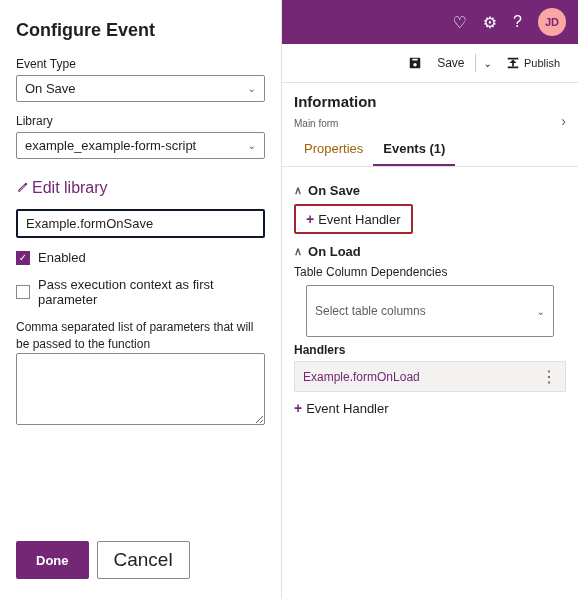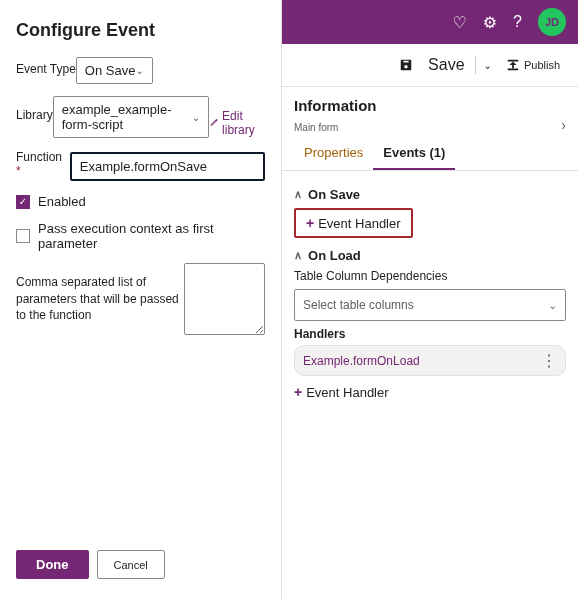--- a/index.html
+++ b/index.html
@@ -38,22 +38,21 @@
       margin-bottom: 4px;
       font-weight: 400;
     }
 
     .field-label .required {
       color: #a4262c;
     }
 
     .field-group {
       display: flex;
-      flex-direction: row;
-      align-items: center;
+      flex-direction: column;
     }
 
     .select-box, .input-box {
       border: 1px solid #8a8886;
       border-radius: 2px;
       padding: 5px 8px;
       font-size: 13px;
       color: #201f1e;
       background: #fff;
       display: flex;
@@ -79,23 +78,23 @@
     .chevron-icon {
       color: #605e5c;
       font-size: 10px;
     }
 
     .edit-library {
       display: flex;
       align-items: center;
       gap: 4px;
       color: #742774;
-      font-size: 12px;
-      cursor: pointer;
-      margin-top: 12px;
+      font-size: 16px;
+      cursor: pointer;
+      margin-top: 20px;
     }
 
     .edit-library svg {
       width: 12px;
       height: 12px;
     }
 
     .checkbox-row {
       display: flex;
       align-items: center;
@@ -162,21 +161,21 @@
       font-weight: 600;
       cursor: pointer;
     }
 
     .btn-cancel {
       background: #fff;
       color: #201f1e;
       border: 1px solid #8a8886;
       border-radius: 2px;
       padding: 7px 16px;
-      font-size: 11px;
+      font-size: 19px;
       cursor: pointer;
     }
 
     
     .right-panel {
       flex: 1;
       display: flex;
       flex-direction: column;
       background: #fff;
     }
@@ -193,21 +192,21 @@
 
     .top-bar-icon {
       color: #fff;
       font-size: 16px;
       cursor: pointer;
     }
 
     .avatar {
       width: 28px;
       height: 28px;
-      background: #22c55e;
+      background: #fca5a5;
       border-radius: 50%;
       display: flex;
       align-items: center;
       justify-content: center;
       font-size: 11px;
       font-weight: 600;
       color: #742774;
     }
 
     .action-bar {
@@ -219,21 +218,21 @@
       gap: 4px;
     }
 
     .save-btn {
       display: flex;
       align-items: center;
       gap: 15px;
       border: none;
       background: transparent;
       color: #201f1e;
-      font-size: 16px;
+      font-size: 12px;
       cursor: pointer;
       padding: 4px 6px;
     }
 
     .save-btn svg {
       width: 14px;
       height: 14px;
     }
 
     .dropdown-btn {
@@ -348,44 +347,44 @@
       font-weight: 700;
     }
 
     .on-load-section {
       margin-top: 10px;
     }
 
     .field-select-box {
       border: 1px solid #8a8886;
       border-radius: 2px;
-      padding: 8px 8px;
+      padding: 18px 8px;
       font-size: 12px;
       color: #605e5c;
       background: #fff;
       display: flex;
       align-items: center;
       justify-content: space-between;
-      margin: 6px 0;
+      margin: 6px 12px;
     }
 
     .handlers-label {
       font-size: 12px;
       font-weight: 600;
       color: #201f1e;
       margin: 6px 0 4px;
     }
 
     .handler-item {
       display: flex;
       align-items: center;
       justify-content: space-between;
       background: #f3f2f1;
       border: 1px solid #e0e0e0;
-      border-radius: 10px;
+      border-radius: 0;
       padding: 5px 8px;
       font-size: 12px;
       color: #742774;
       margin-bottom: 6px;
     }
 
     .handler-dots {
       color: #605e5c;
       font-size: 16px;
       cursor: pointer;
@@ -431,24 +430,20 @@
     </div>
     <div class="edit-library">
       <svg viewBox="0 0 16 16" fill="#742774">
         <path d="M13.23 1a1 1 0 0 0-.71.29L3 10.81V13h2.19l9.52-9.52a1 1 0 0 0 0-1.41l-.77-.77A1 1 0 0 0 13.23 1zM4.5 12H4v-.5l7.5-7.5.5.5L4.5 12z"></path>
       </svg>
       <span>Edit library</span>
     </div>
   </div>
 
   <div class="field-group">
-    <div class="field-label">
-      <span>Function</span>
-      <span class="required"> *</span>
-    </div>
     <div class="input-box">
       <input type="text" value="Example.formOnSave" style="">
     </div>
   </div>
 
   <div class="checkbox-row">
     <div class="checkbox-checked">
       <span class="checkmark">✓</span>
     </div>
     <span>Enabled</span>

